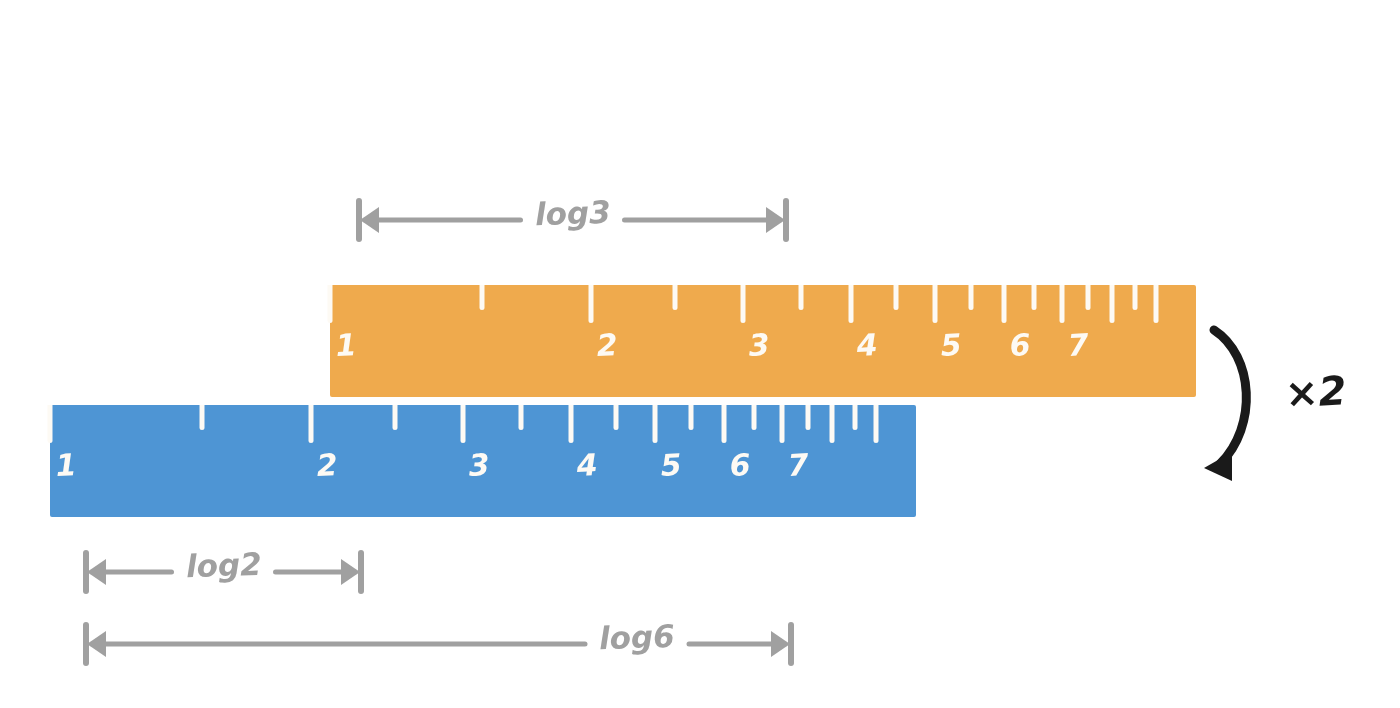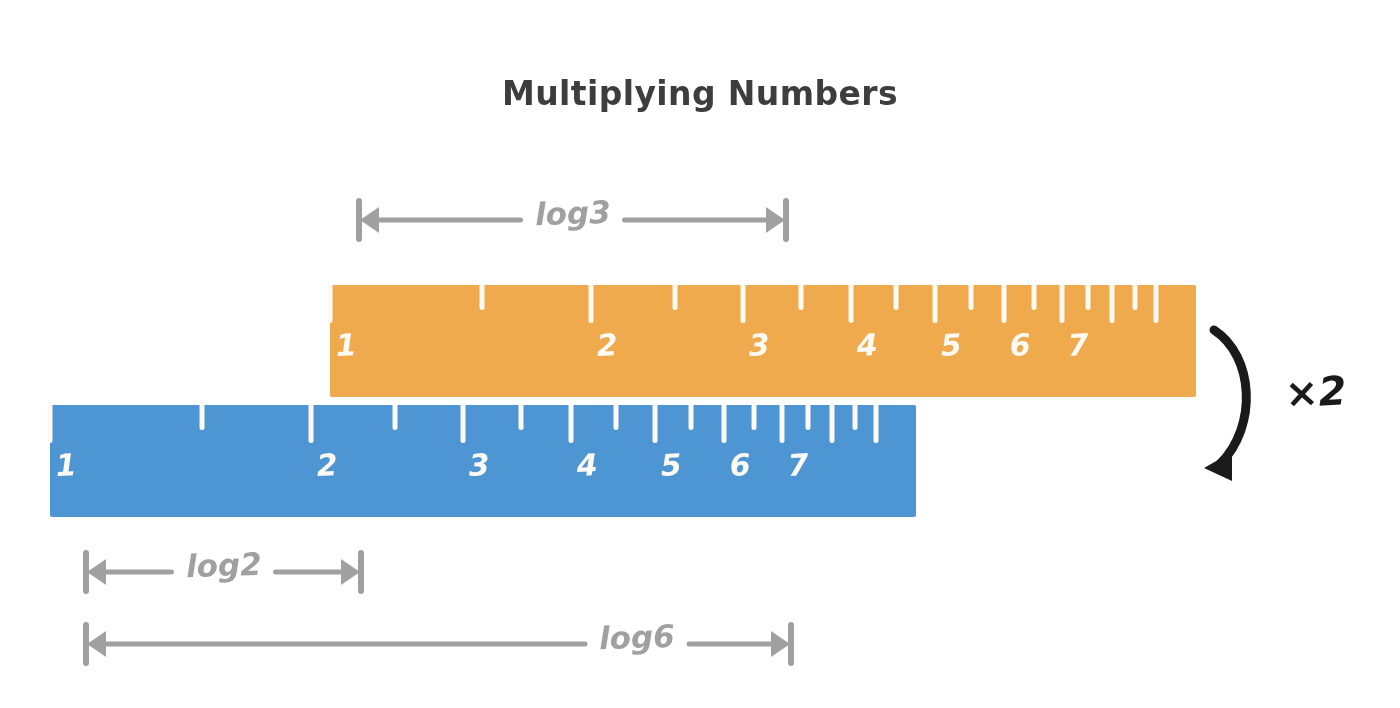--- a/index.html
+++ b/index.html
@@ -106,21 +106,20 @@
     line-height: 1;
     white-space: nowrap;
     transform: rotate(-3deg);
   }
 </style>
 </head>
 <body>
 
 <div id="stage">
 
-  <div class="title">Multiplying Numbers</div>
 
   <div class="measure" id="measure-log3" style="left: 355px; top: 196px; width: 435px;">
     <svg id="svg-log3" width="435" height="46" viewBox="0 0 435 46">
         <line x1="10" y1="24" x2="165.5" y2="24" stroke="#a0a0a0" stroke-width="5" stroke-linecap="round"></line>
         <line x1="269.5" y1="24" x2="425" y2="24" stroke="#a0a0a0" stroke-width="5" stroke-linecap="round"></line>
         <line x1="4" y1="5" x2="4" y2="43" stroke="#a0a0a0" stroke-width="6" stroke-linecap="round"></line>
         <path d="M 5 24 L 24 11 L 24 37 Z" fill="#a0a0a0"></path>
         <line x1="431" y1="5" x2="431" y2="43" stroke="#a0a0a0" stroke-width="6" stroke-linecap="round"></line>
         <path d="M 430 24 L 411 11 L 411 37 Z" fill="#a0a0a0"></path>
       </svg>

